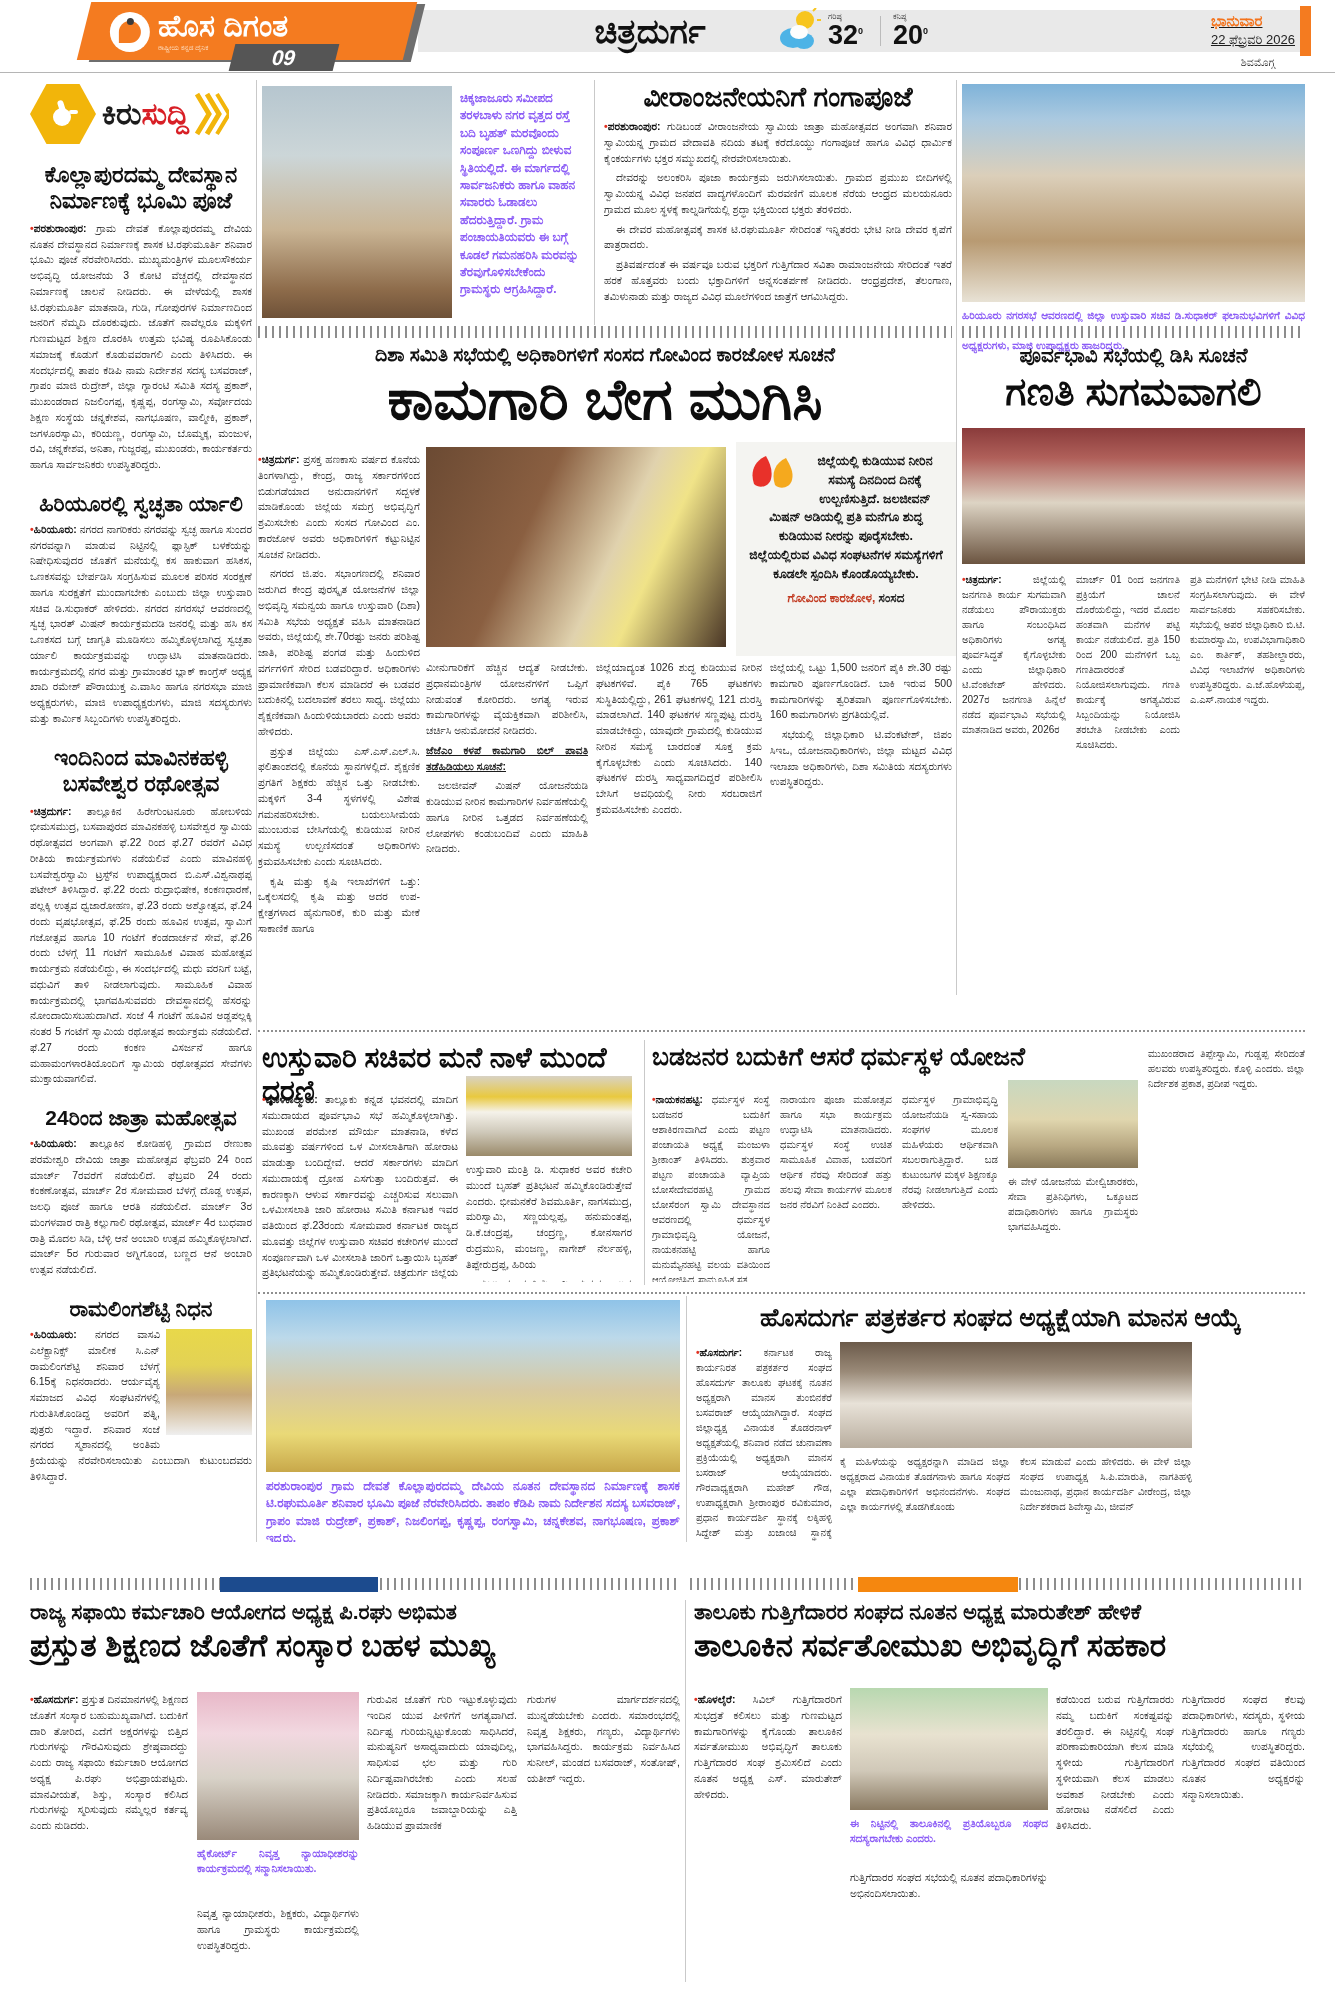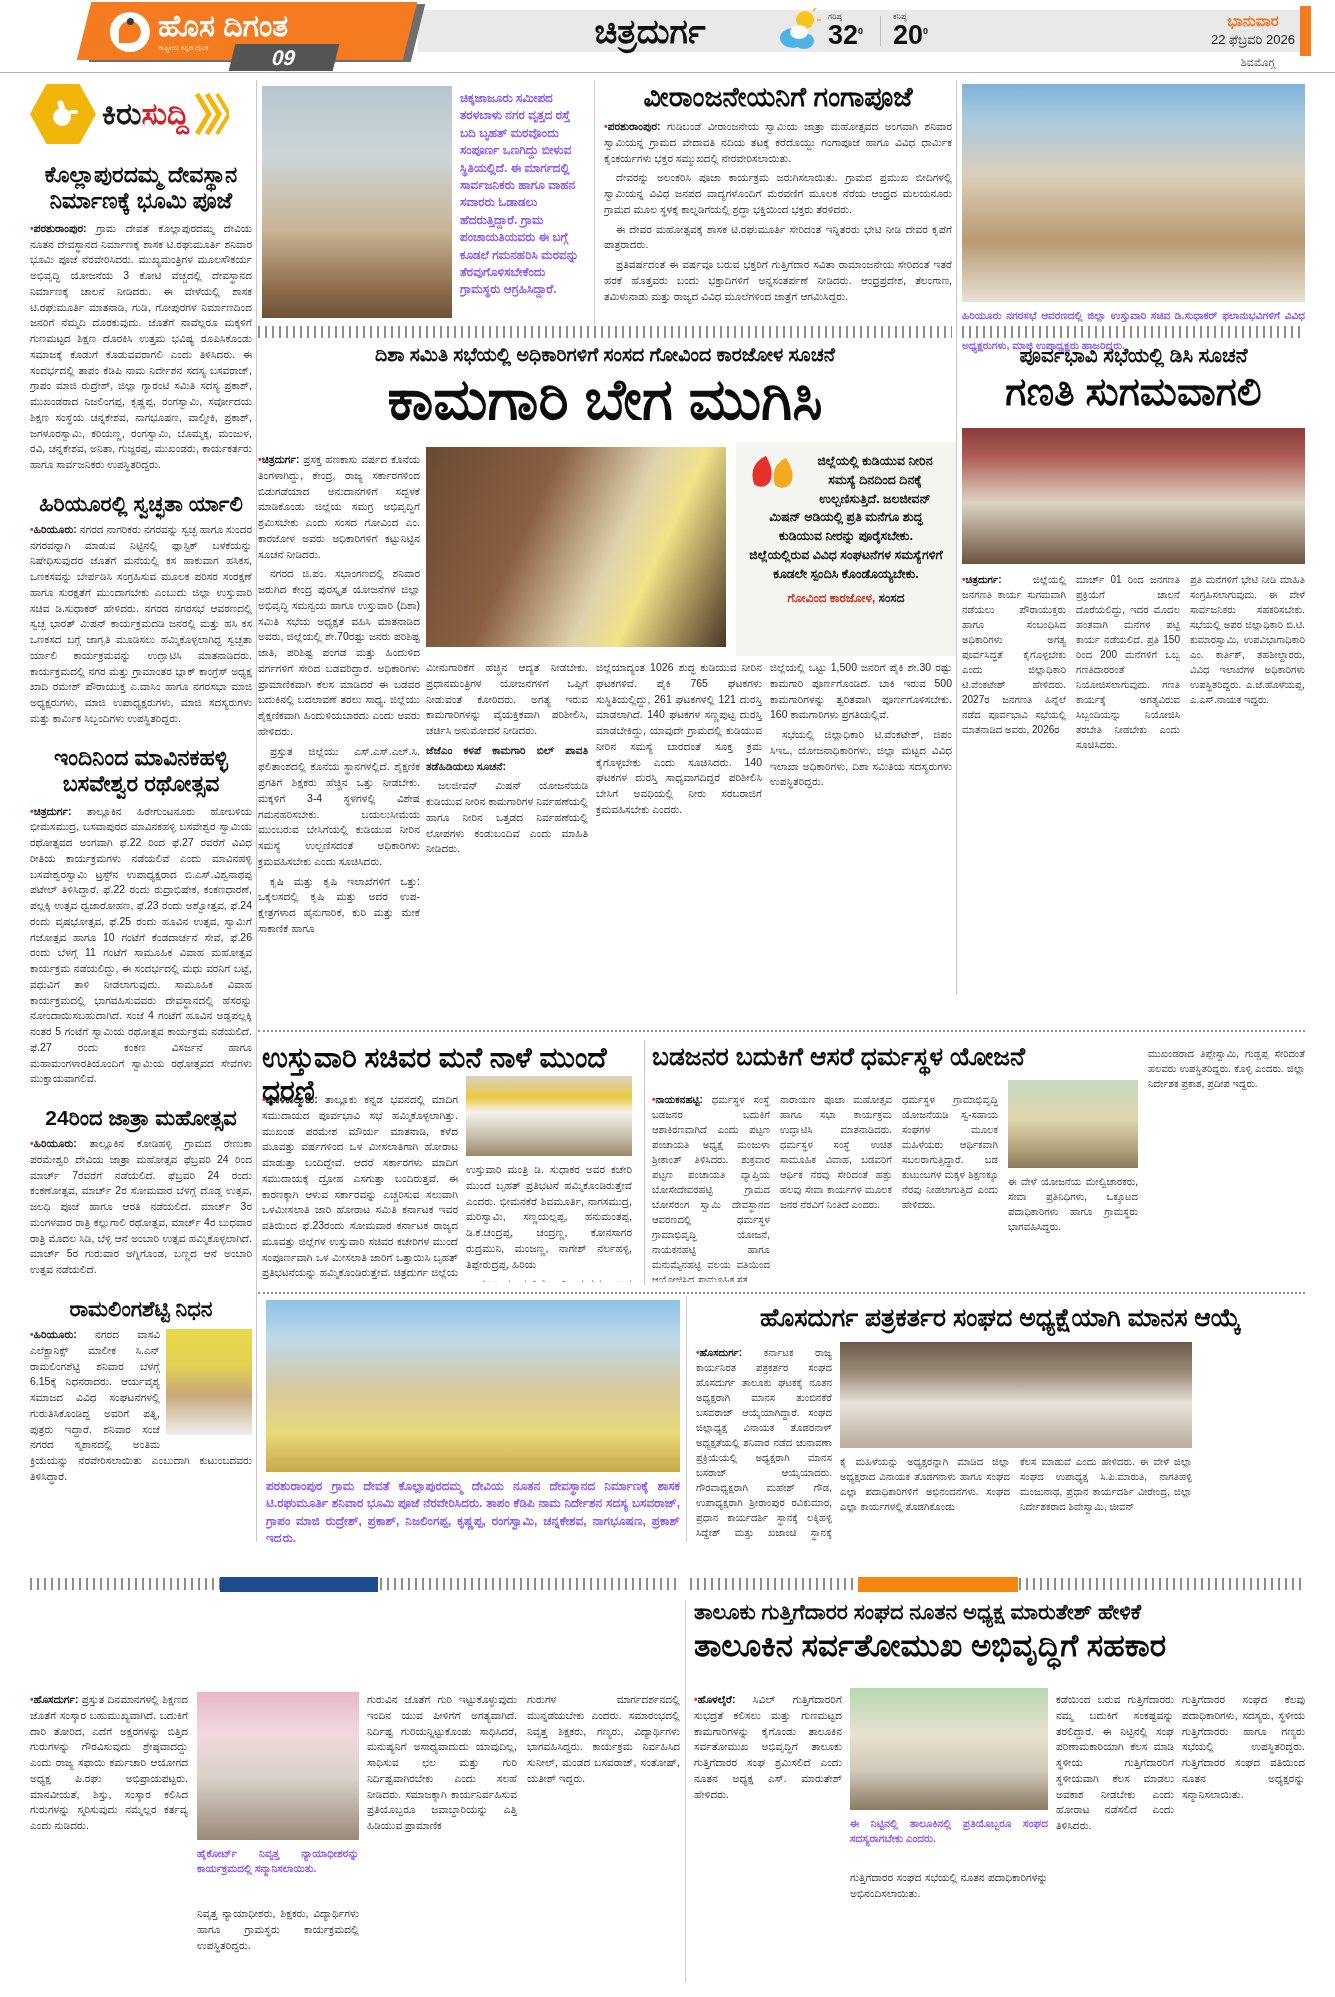--- a/index.html
+++ b/index.html
@@ -18,32 +18,32 @@
   .mh-tagline{font-size:7px;color:#ffe9d2;margin-top:3px;}
   .mh-num{position:absolute;left:232px;top:44px;width:104px;height:27px;background:#555;transform:skewX(-14deg);
           color:#fff;font-size:21px;font-weight:bold;text-align:center;line-height:27px;}
   .mh-city{position:absolute;left:520px;top:12px;width:260px;text-align:center;font-size:34px;font-weight:bold;color:#111;}
   .mh-weather{position:absolute;left:775px;top:8px;}
   .mh-temp{position:absolute;top:12px;display:flex;flex-direction:column;align-items:flex-start;}
   .mh-temp .lbl{font-size:8px;color:#333;}
   .mh-temp .num{font-size:27px;font-weight:bold;color:#111;line-height:1;}
   .mh-temp .num sup{font-size:9px;vertical-align:super;}
   .mh-tempdiv{position:absolute;left:880px;top:16px;width:1px;height:30px;background:#bbb;}
-  .mh-right{position:absolute;right:40px;top:12px;text-align:center;}
+  .mh-right{position:absolute;right:40px;top:12px;text-align:left;text-decoration:underline;}
   .mh-day{font-size:15px;font-weight:bold;color:#f4731c;}
   .mh-date{font-size:13px;color:#222;margin-top:2px;}
   .mh-city2{position:absolute;right:60px;top:56px;font-size:11px;color:#333;}
   .mh-strip{position:absolute;left:1300px;top:6px;width:11px;height:50px;background:#f47b20;}
   
   .body{font-size:10.5px;line-height:1.5;text-align:justify;color:#1d1d1d;}
   .body p{margin:0 0 4px 0;text-indent:12px;}
   .body p.first{text-indent:0;}
   .bullet{color:#e03020;font-weight:bold;}
   .dl{font-weight:bold;color:#111;}
-  .subhead{font-weight:bold;text-indent:0 !important;}
+  .subhead{font-weight:bold;text-indent:0 !important;text-decoration:underline;}
   .cap{font-size:10.5px;font-weight:bold;line-height:1.45;color:#8b5cf6;text-align:justify;}
   .vr{position:absolute;width:1px;background:#c9c9c9;}
   .hr-dot{position:absolute;border-top:2px dotted #8f8f8f;height:0;}
   .hatch{position:absolute;height:12px;background:repeating-linear-gradient(90deg,#8d8d8d 0 2px,#ffffff 2px 7px);}
   .bar-blue{position:absolute;height:15px;background:#1c4b8e;}
   .bar-orange{position:absolute;height:15px;background:#f5870f;}
   .ph{position:absolute;}
   .abs{position:absolute;}
   
   .ph-tree{background:linear-gradient(180deg,#b6c6cf 0%,#ccd6d8 30%,#c9b494 62%,#8d6b4a 88%,#6e5138 100%);}
@@ -297,20 +297,24 @@
   </div>
   <div class="abs body clip" style="left:1020px;top:1454px;width:172px;height:88px;font-size:10px;">
     <p class="first">ಕೆಲಸ ಮಾಡುವೆ ಎಂದು ಹೇಳಿದರು. ಈ ವೇಳೆ ಜಿಲ್ಲಾ ಸಂಘದ ಉಪಾಧ್ಯಕ್ಷ ಸಿ.ಪಿ.ಮಾರುತಿ, ನಾಗತಿಹಳ್ಳಿ ಮಂಜುನಾಥ, ಪ್ರಧಾನ ಕಾರ್ಯದರ್ಶಿ ವೀರೇಂದ್ರ, ಜಿಲ್ಲಾ ನಿರ್ದೇಶಕರಾದ ಶಿವೇಸ್ವಾಮಿ, ಜೀವನ್</p>
   </div>
 
   <div class="hatch" style="left:30px;top:1578px;width:650px;"></div>
   <div class="bar-blue" style="left:220px;top:1577px;width:158px;"></div>
   <div class="hatch" style="left:690px;top:1578px;width:615px;"></div>
   <div class="bar-orange" style="left:858px;top:1577px;width:160px;"></div>
 
+  <div class="abs" style="left:30px;top:1600px;width:650px;">
+    <div class="kicker" style="text-align:left;font-size:21px;">ರಾಜ್ಯ ಸಫಾಯಿ ಕರ್ಮಚಾರಿ ಆಯೋಗದ ಅಧ್ಯಕ್ಷ ಪಿ.ರಘು ಅಭಿಮತ</div>
+    <div class="hl-main" style="text-align:left;font-size:31px;margin-top:4px;">ಪ್ರಸ್ತುತ ಶಿಕ್ಷಣದ ಜೊತೆಗೆ ಸಂಸ್ಕಾರ ಬಹಳ ಮುಖ್ಯ</div>
+  </div>
   <div class="abs body clip" style="left:30px;top:1692px;width:158px;height:290px;">
     <p class="first"><span class="bullet">•</span><span class="dl">ಹೊಸದುರ್ಗ:</span> <span>ಪ್ರಸ್ತುತ ದಿನಮಾನಗಳಲ್ಲಿ ಶಿಕ್ಷಣದ ಜೊತೆಗೆ ಸಂಸ್ಕಾರ ಬಹುಮುಖ್ಯವಾಗಿದೆ. ಬದುಕಿಗೆ ದಾರಿ ತೋರಿದ, ಎದೆಗೆ ಅಕ್ಷರಗಳನ್ನು ಬಿತ್ತಿದ ಗುರುಗಳನ್ನು ಗೌರವಿಸುವುದು ಶ್ರೇಷ್ಠವಾದದ್ದು ಎಂದು ರಾಜ್ಯ ಸಫಾಯಿ ಕರ್ಮಚಾರಿ ಆಯೋಗದ ಅಧ್ಯಕ್ಷ ಪಿ.ರಘು ಅಭಿಪ್ರಾಯಪಟ್ಟರು. ಮಾನವೀಯತೆ, ಶಿಸ್ತು, ಸಂಸ್ಕಾರ ಕಲಿಸಿದ ಗುರುಗಳನ್ನು ಸ್ಮರಿಸುವುದು ನಮ್ಮೆಲ್ಲರ ಕರ್ತವ್ಯ ಎಂದು ನುಡಿದರು.</span></p>
   </div>
   <div class="ph ph-stage" style="left:197px;top:1692px;width:162px;height:148px;"></div>
   <div class="abs cap clip" style="left:197px;top:1846px;width:162px;height:56px;font-size:10.5px;">ಹೈಕೋರ್ಟ್ ನಿವೃತ್ತ ನ್ಯಾಯಾಧೀಶರನ್ನು ಕಾರ್ಯಕ್ರಮದಲ್ಲಿ ಸನ್ಮಾನಿಸಲಾಯಿತು.</div>
   <div class="abs body clip" style="left:197px;top:1906px;width:162px;height:76px;">
     <p class="first">ನಿವೃತ್ತ ನ್ಯಾಯಾಧೀಶರು, ಶಿಕ್ಷಕರು, ವಿದ್ಯಾರ್ಥಿಗಳು ಹಾಗೂ ಗ್ರಾಮಸ್ಥರು ಕಾರ್ಯಕ್ರಮದಲ್ಲಿ ಉಪಸ್ಥಿತರಿದ್ದರು.</p>
   </div>
   <div class="abs body clip" style="left:367px;top:1692px;width:150px;height:290px;">
     <p class="first">ಗುರುವಿನ ಜೊತೆಗೆ ಗುರಿ ಇಟ್ಟುಕೊಳ್ಳುವುದು ಇಂದಿನ ಯುವ ಪೀಳಿಗೆಗೆ ಅಗತ್ಯವಾಗಿದೆ. ನಿರ್ದಿಷ್ಟ ಗುರಿಯನ್ನಿಟ್ಟುಕೊಂಡು ಸಾಧಿಸಿದರೆ, ಮನುಷ್ಯನಿಗೆ ಅಸಾಧ್ಯವಾದುದು ಯಾವುದಿಲ್ಲ, ಸಾಧಿಸುವ ಛಲ ಮತ್ತು ಗುರಿ ನಿರ್ದಿಷ್ಟವಾಗಿರಬೇಕು ಎಂದು ಸಲಹೆ ನೀಡಿದರು. ಸಮಾಜಕ್ಕಾಗಿ ಕಾರ್ಯನಿರ್ವಹಿಸುವ ಪ್ರತಿಯೊಬ್ಬರೂ ಜವಾಬ್ದಾರಿಯನ್ನು ಎತ್ತಿ ಹಿಡಿಯುವ ಪ್ರಾಮಾಣಿಕ</p>

